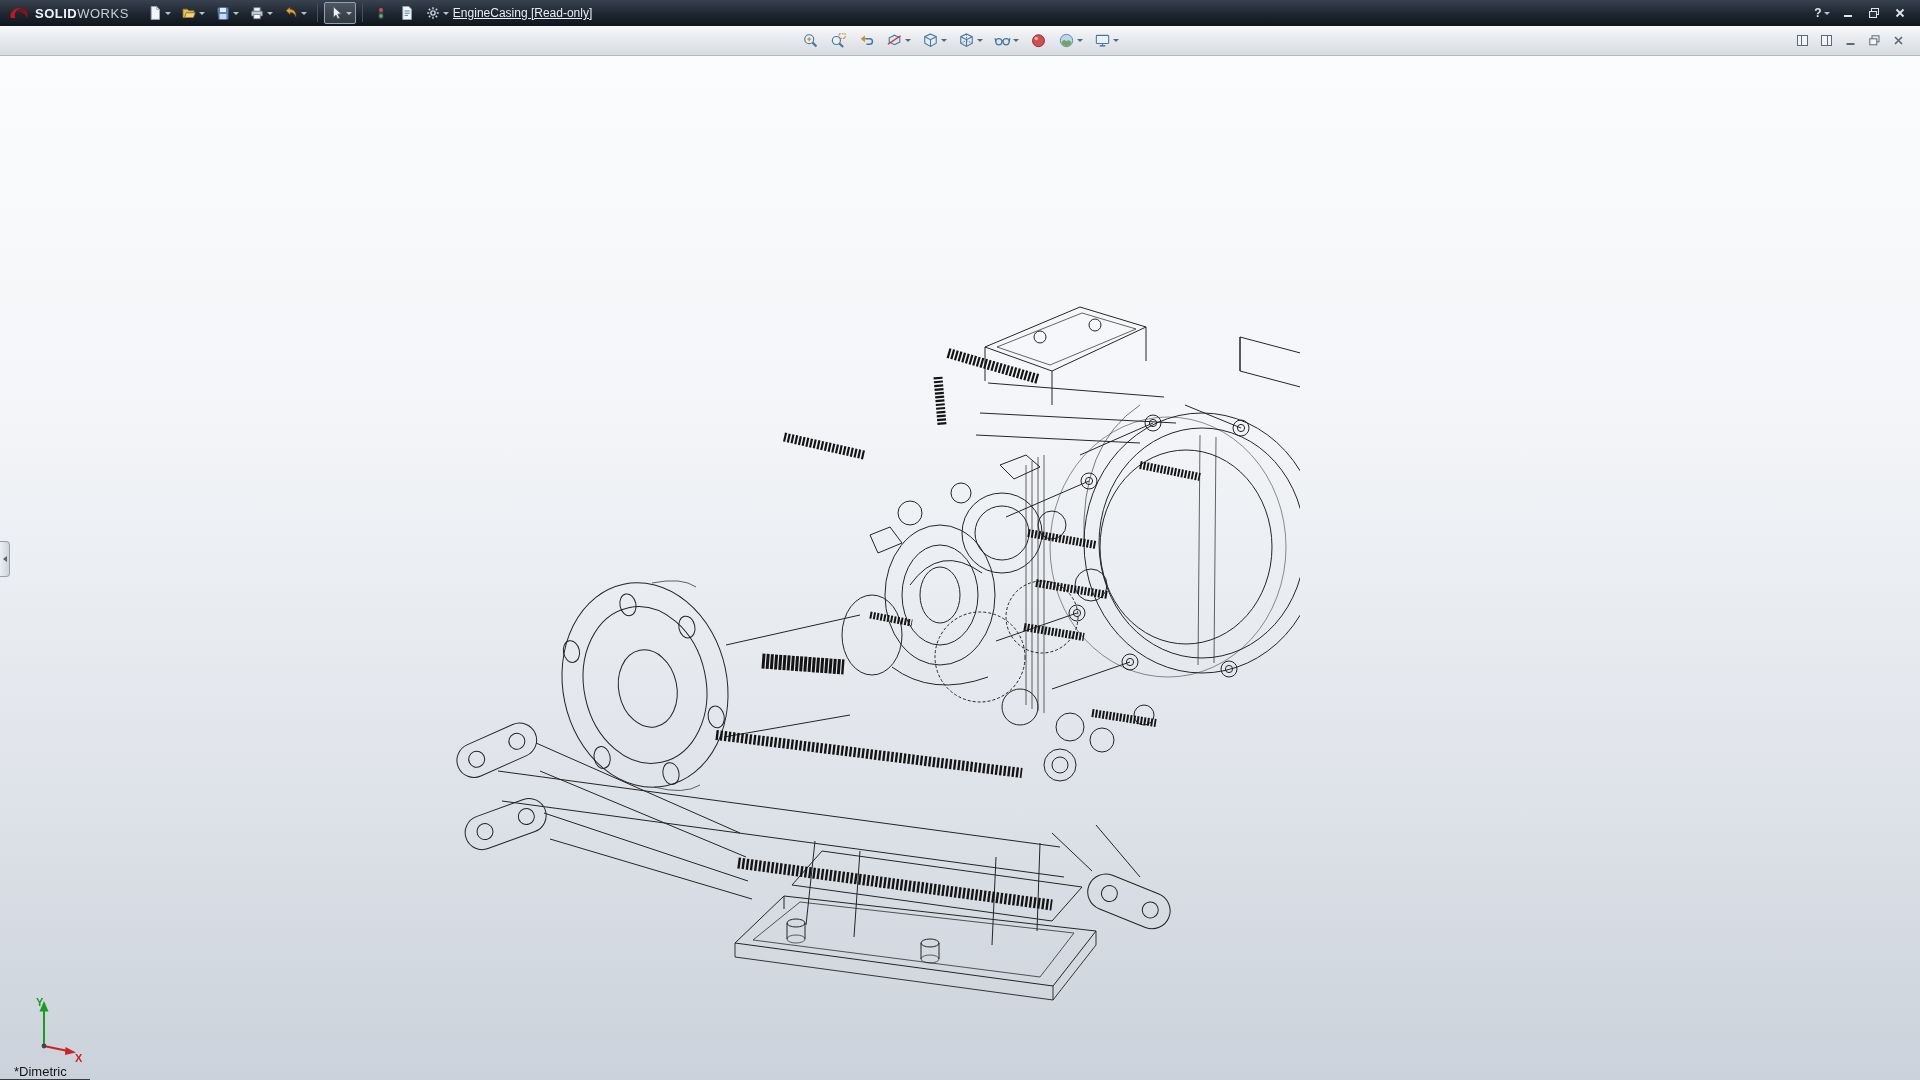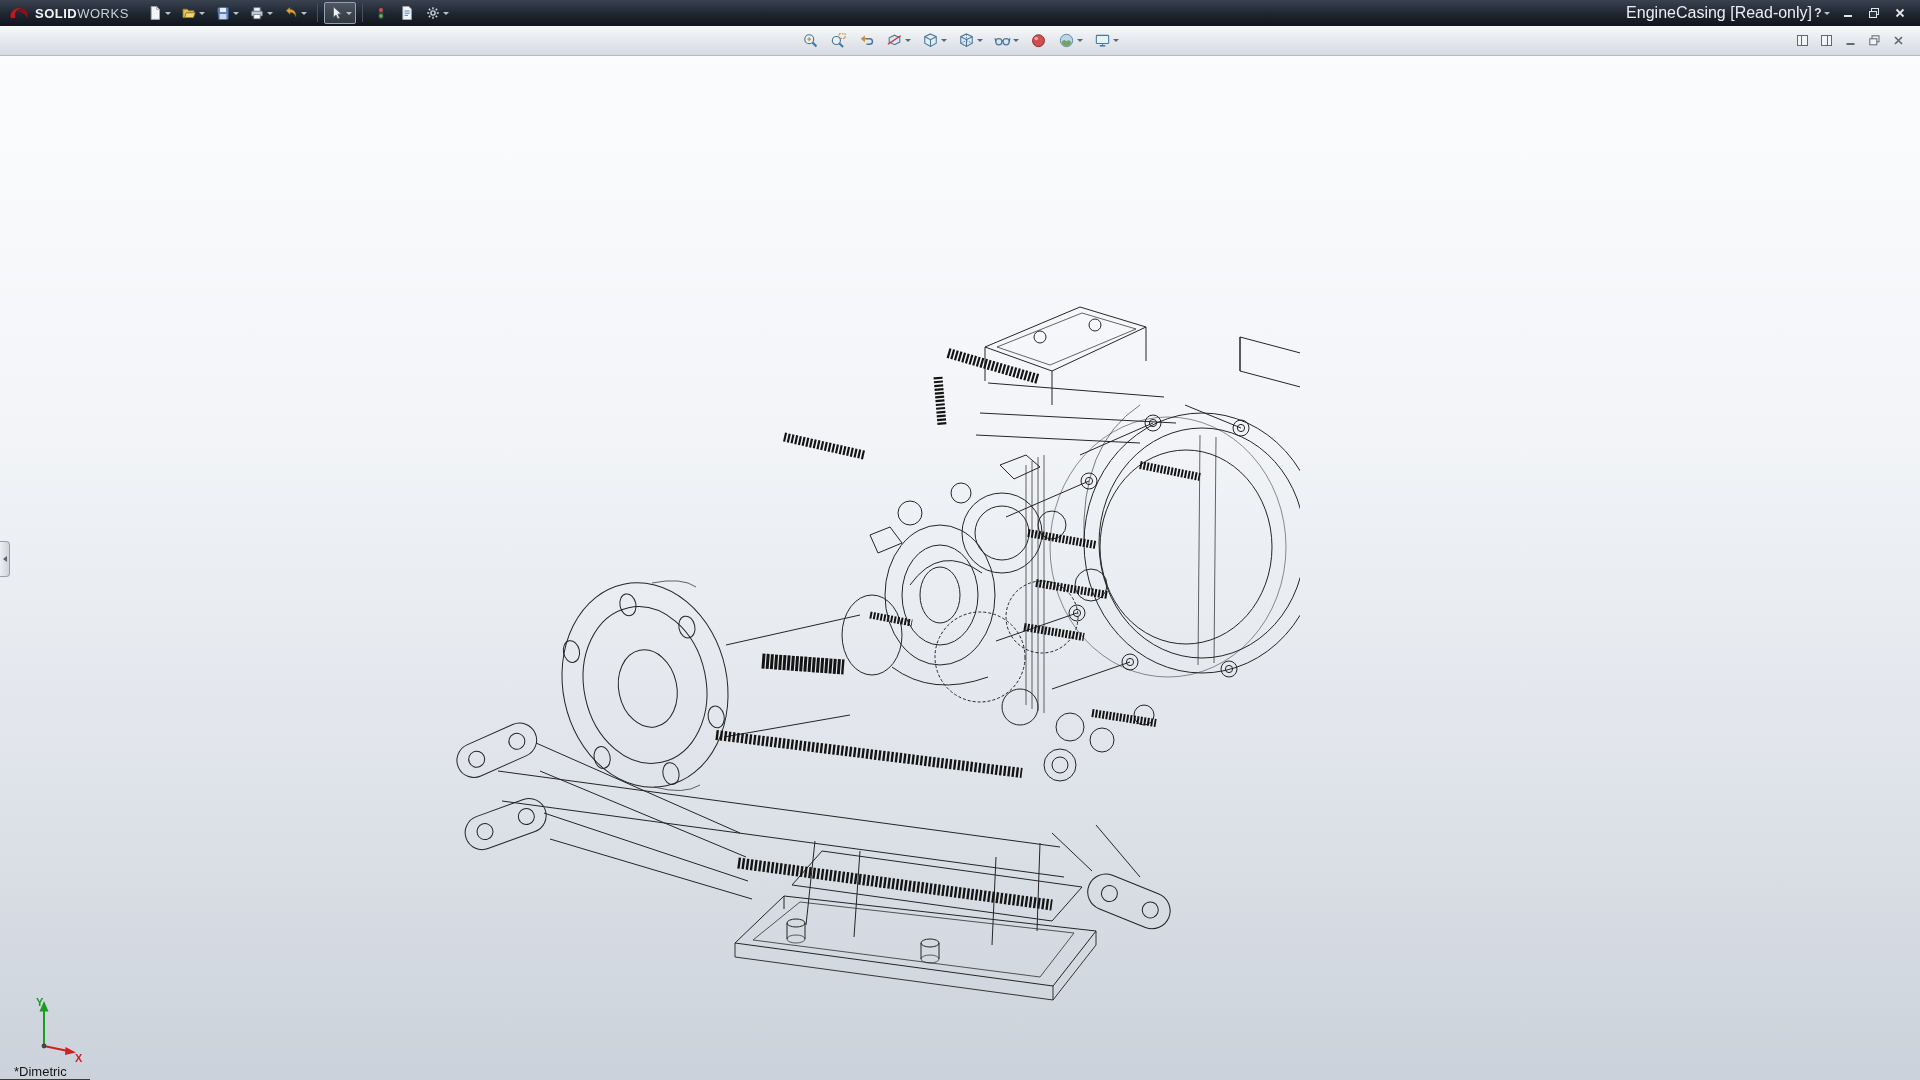--- a/index.html
+++ b/index.html
@@ -19,21 +19,21 @@
   .tb-group { display:flex; align-items:center; gap:2px; }
   .tb-btn { height:22px; display:inline-flex; align-items:center; gap:2px;
     padding:0 3px; border:1px solid transparent; border-radius:2px; }
   .tb-btn.active { border-color:#8fa2ba; background:rgba(255,255,255,0.14); }
   .tb-btn svg { width:16px; height:16px; display:block; }
   .caret-dark { width:0; height:0; border-left:3px solid transparent; border-right:3px solid transparent;
     border-top:3.5px solid #b9c2ce; }
   .caret-light { width:0; height:0; border-left:3px solid transparent; border-right:3px solid transparent;
     border-top:3.5px solid #5a6673; }
   .tb-sep { width:1px; height:18px; background:#465060; margin:0 4px; }
-  .title-area { flex:1; text-align:right; font-size:16px; color:#e8edf3; white-space:nowrap; overflow:hidden; }
+  .title-area { flex:1; text-align:left; font-size:12px; color:#e8edf3; white-space:nowrap; overflow:hidden;text-decoration:underline; }
   .win-controls { display:flex; align-items:center; gap:6px; padding-right:4px; }
   .wc-btn { height:18px; min-width:20px; display:inline-flex; align-items:center; justify-content:center;
     gap:2px; color:#dfe5ec; font-size:12px; font-weight:bold; border-radius:2px; }
   .wc-btn svg { width:12px; height:12px; display:block; }
 
   
   .subbar { height:30px; flex:0 0 30px; position:relative;
     background:linear-gradient(180deg,#f8f9fa 0%,#e7eaee 45%,#d7dbe0 100%);
     border-bottom:1px solid #b4bac2; display:flex; align-items:center; justify-content:center; }
   .headsup { display:flex; align-items:center; gap:3px; }

